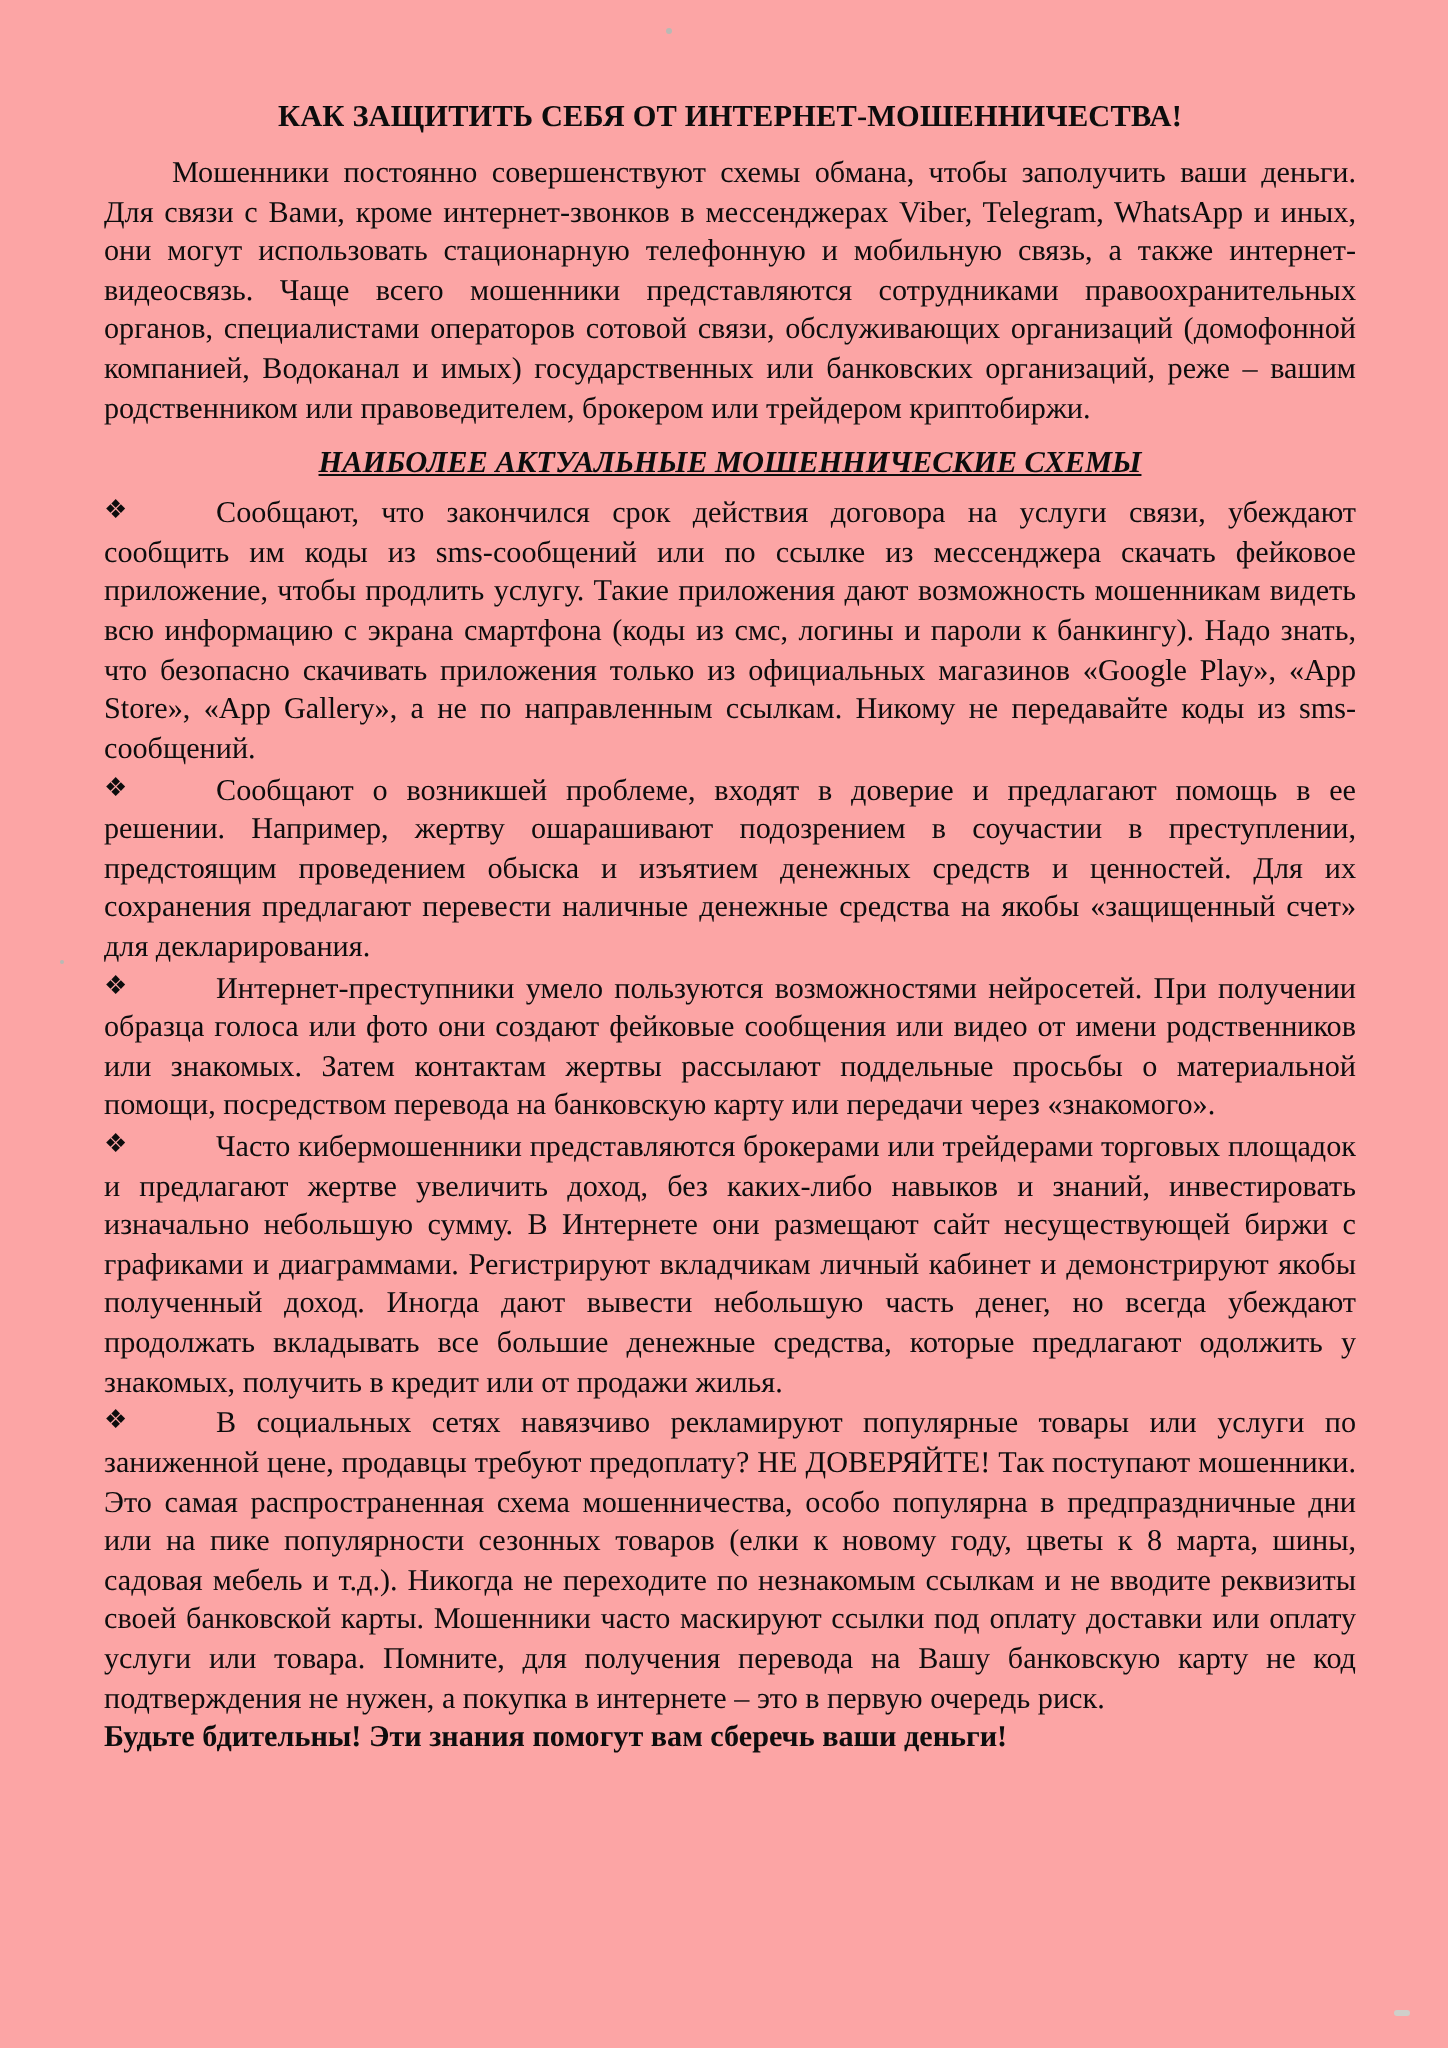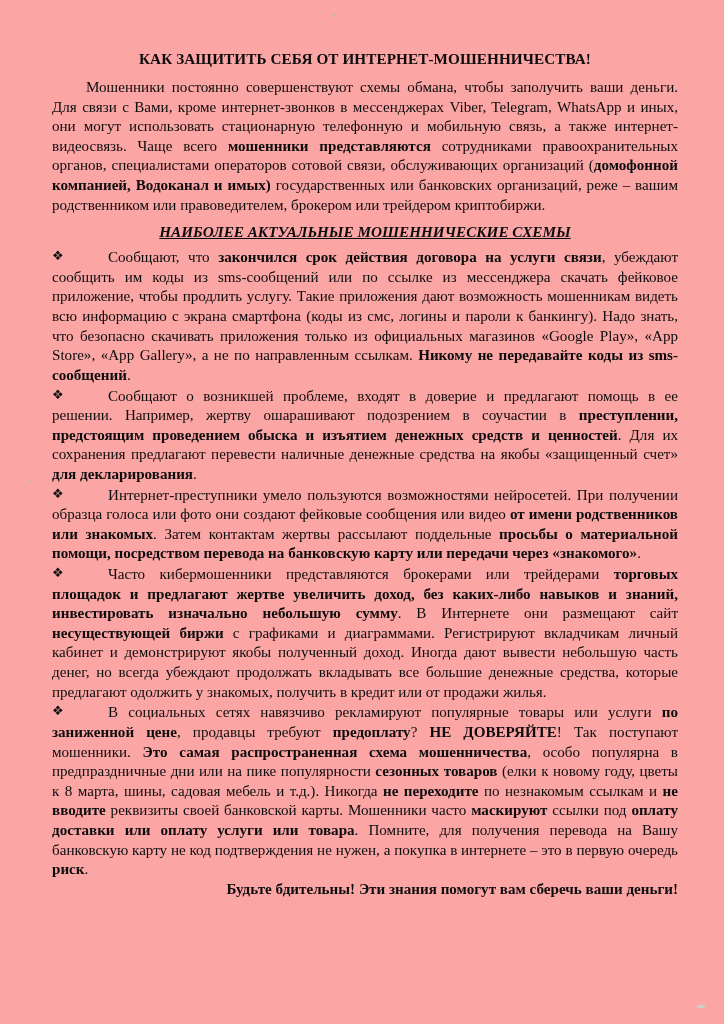--- a/index.html
+++ b/index.html
@@ -70,25 +70,25 @@
     font-size: 13px;
     vertical-align: top;
   }
   .bullet-body {
     display: inline;
   }
   .ind {
     display: inline-block;
     width: 22px;
   }
-  b { font-weight: bold; }
+  b { font-weight: normal; }
   .closing {
     font-size: 15.1px;
     font-weight: bold;
-    text-align: right;
+    text-align: left;
   }
 </style>
 </head>
 <body>
 
 <div class="page">
 
   <span class="speck s1"></span>
   <span class="speck s2"></span>
   <span class="speck s3"></span>

